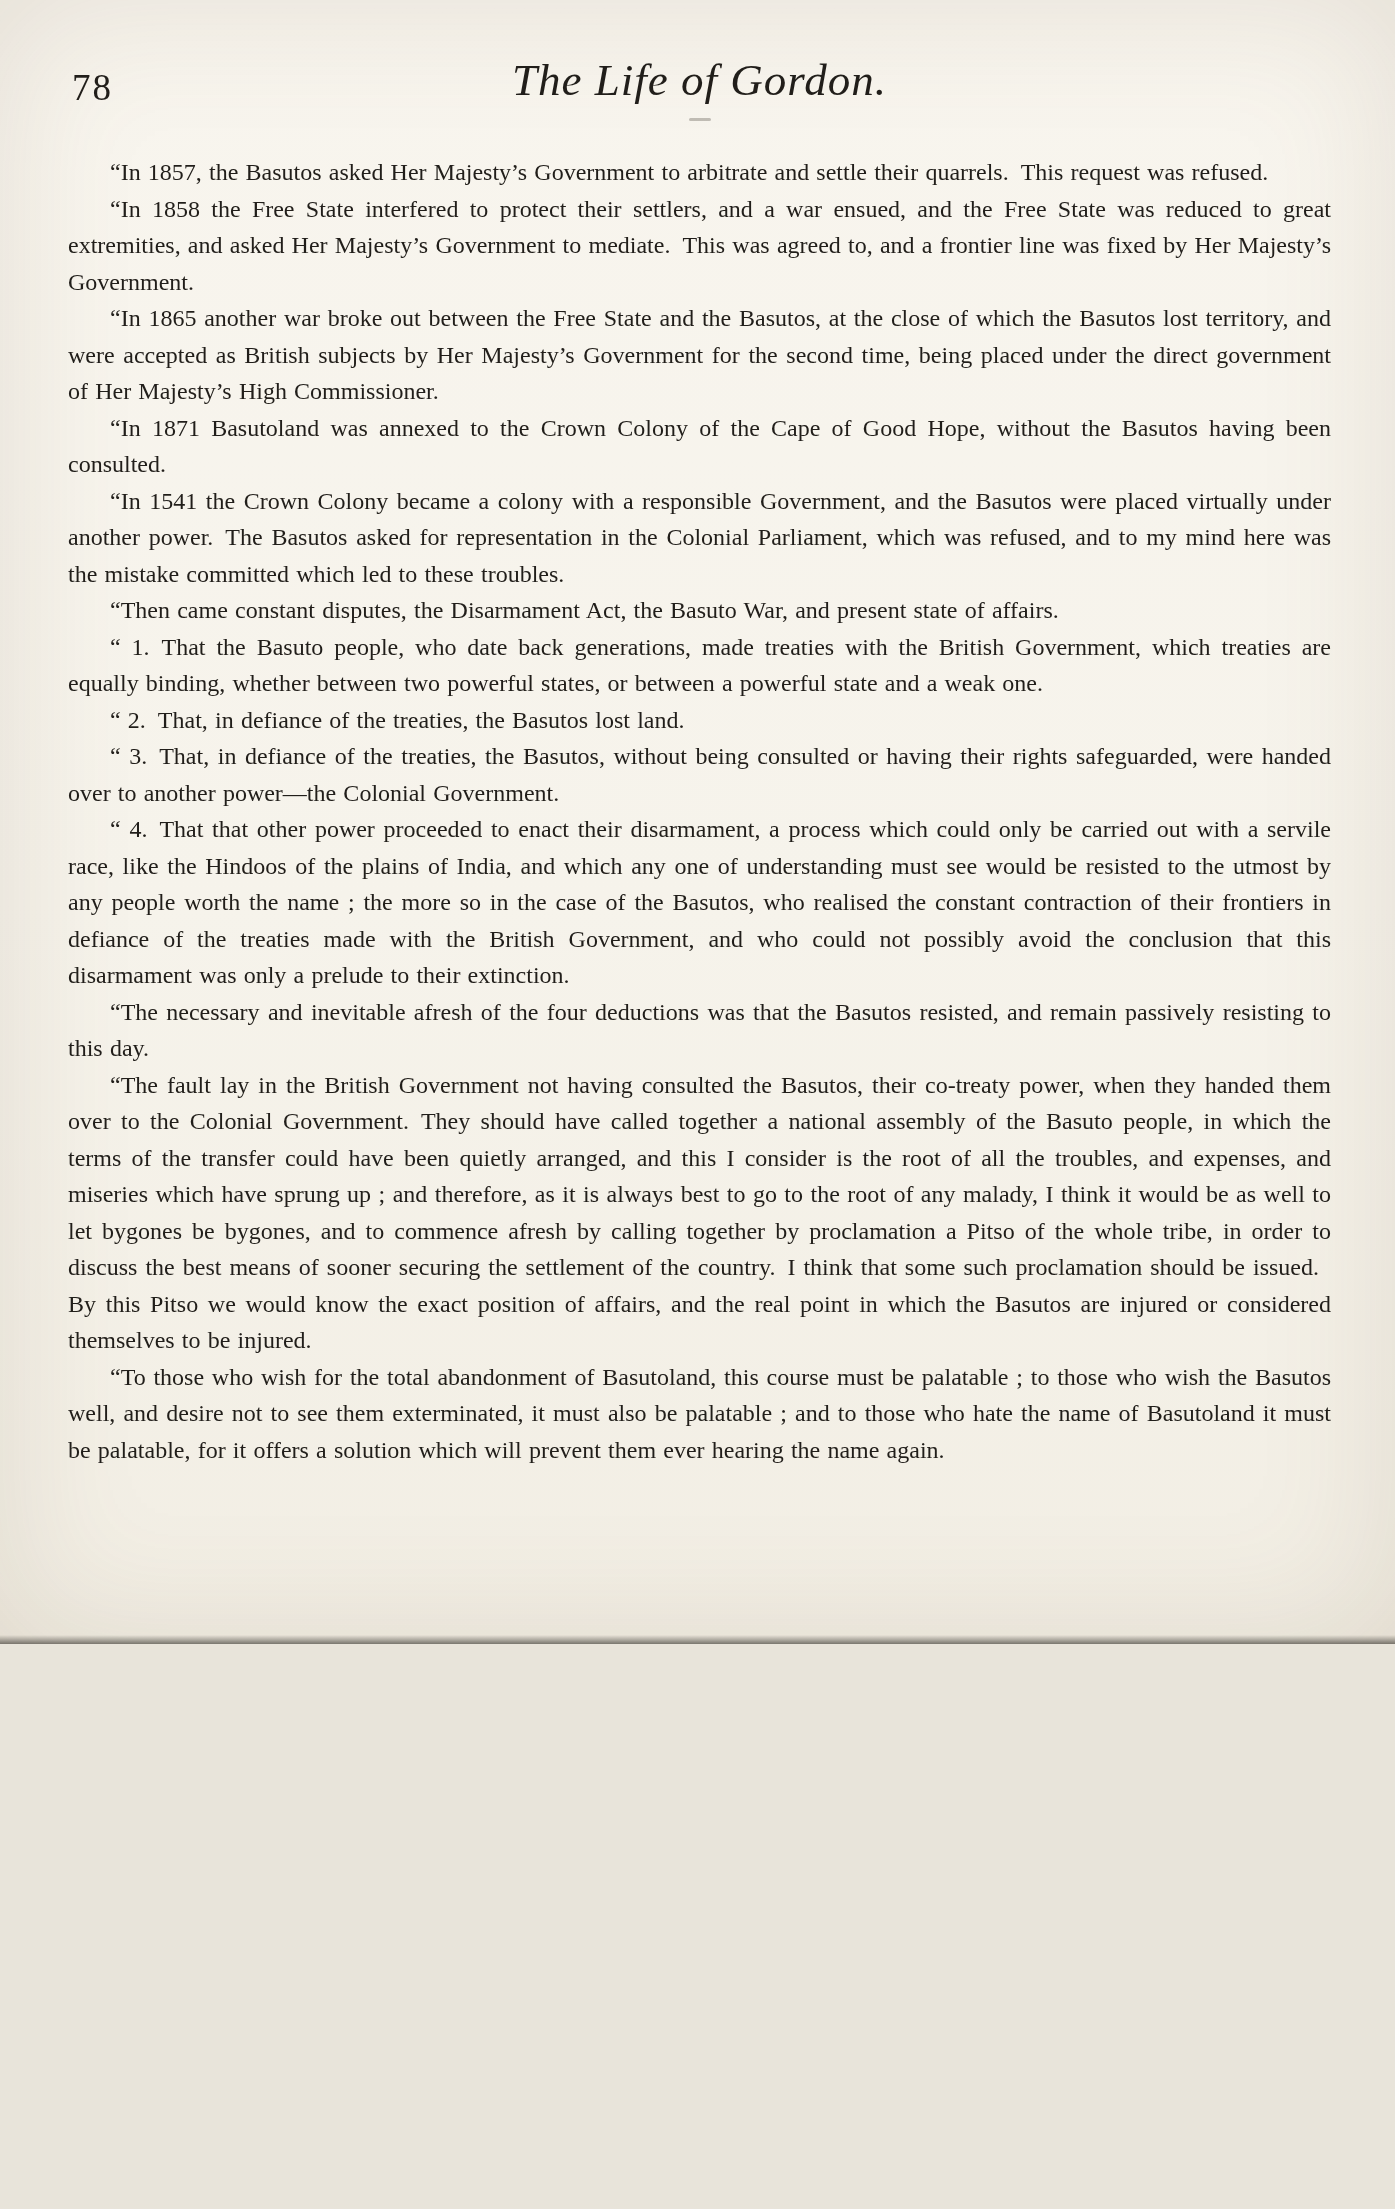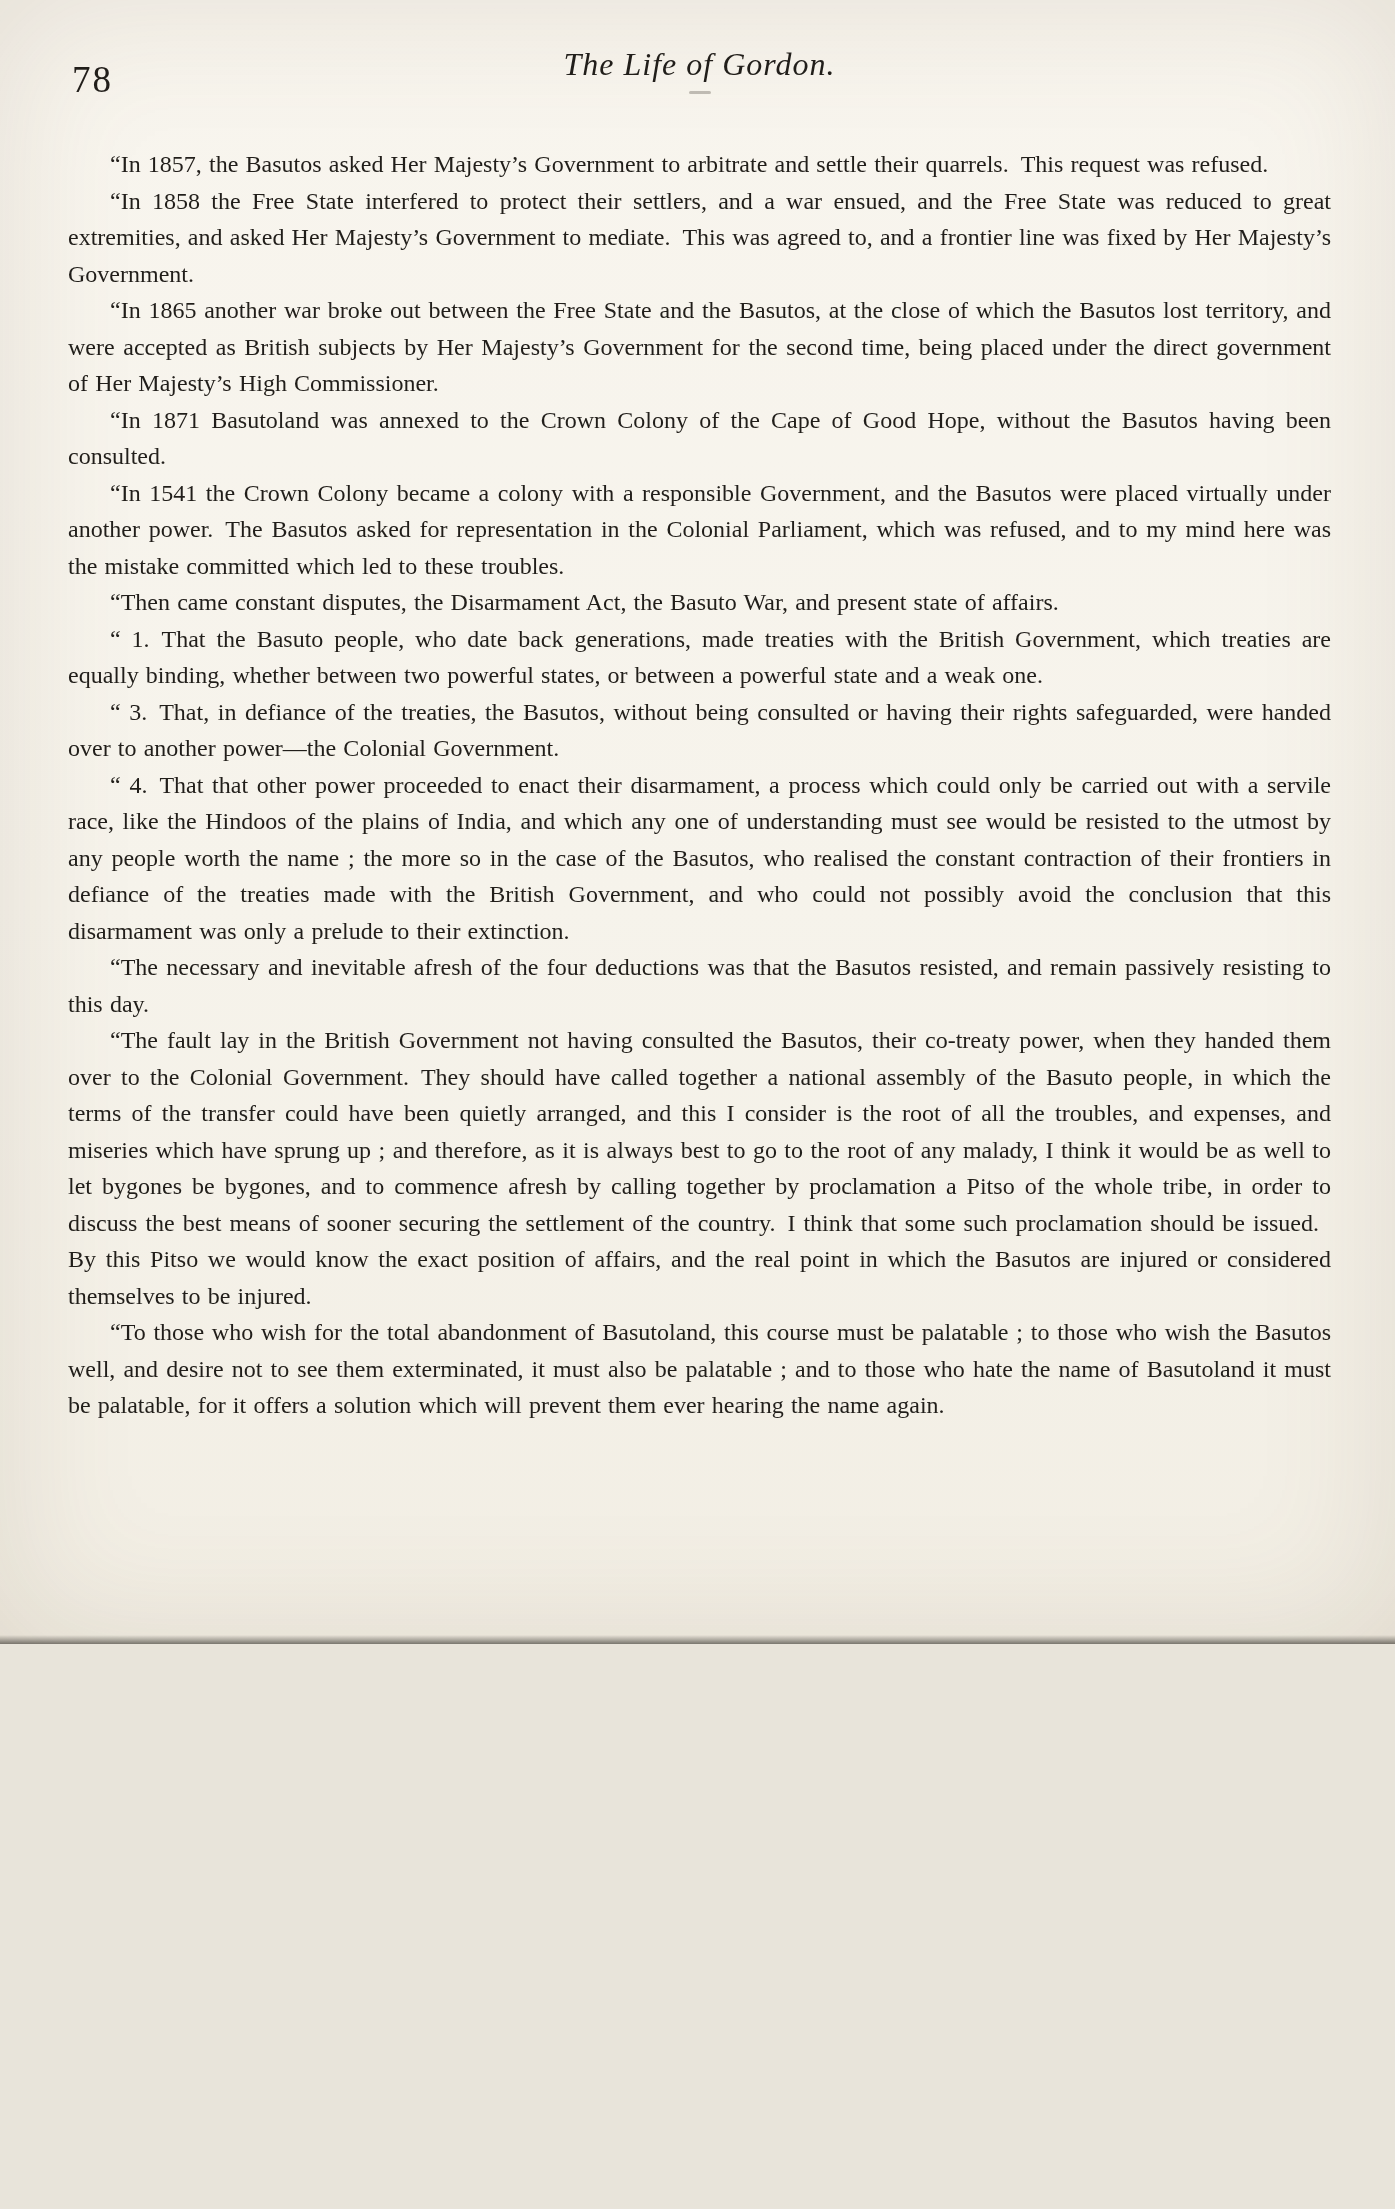--- a/index.html
+++ b/index.html
@@ -28,25 +28,25 @@
     height: 74px;
   }
   .page-number {
     position: absolute;
     left: 4px;
     top: 12px;
     font-size: 37px;
     letter-spacing: 2px;
   }
   .title {
-    margin: 4px;
+    margin: 12px;
     text-align: center;
     font-style: italic;
     font-weight: normal;
-    font-size: 32px;
+    font-size: 45px;
     letter-spacing: 1px;
   }
   .title-rule {
     width: 22px;
     height: 3px;
     margin: 8px auto 0 auto;
     background: #5a544a;
     opacity: 0.35;
     border-radius: 2px;
   }
@@ -85,20 +85,21 @@
   </header>
 
   <main class="text-block">
       <p class="para"><span>“In 1857, the Basutos asked Her Majesty’s Government to arbitrate and settle their quarrels. This request was refused.</span></p>
       <p class="para"><span>“In 1858 the Free State interfered to protect their settlers, and a war ensued, and the Free State was reduced to great extremities, and asked Her Majesty’s Government to mediate. This was agreed to, and a frontier line was fixed by Her Majesty’s Government.</span></p>
       <p class="para"><span>“In 1865 another war broke out between the Free State and the Basutos, at the close of which the Basutos lost territory, and were accepted as British subjects by Her Majesty’s Government for the second time, being placed under the direct government of Her Majesty’s High Commissioner.</span></p>
       <p class="para"><span>“In 1871 Basutoland was annexed to the </span><span class="italic">Crown</span><span> Colony of the Cape of Good Hope, without the Basutos having been consulted.</span></p>
       <p class="para"><span>“In 1541 the </span><span class="italic">Crown</span><span> Colony became a colony with a responsible Government, and the Basutos were placed virtually under another power. The Basutos asked for representation in the Colonial Parliament, which was refused, and to my mind here was the mistake committed which led to these troubles.</span></p>
       <p class="para"><span>“Then came constant disputes, the Disarmament Act, the Basuto War, and present state of affairs.</span></p>
       <p class="para"><span>“ 1. That the Basuto people, who date back generations, made treaties with the British Government, which treaties are equally binding, whether between two powerful states, or between a powerful state and a weak one.</span></p>
+      <p class="para"><span>“ 2. That, in defiance of the treaties, the Basutos lost land.</span></p>
       <p class="para"><span>“ 3. That, in defiance of the treaties, the Basutos, without being consulted or having their rights safeguarded, were handed over to another power—the Colonial Government.</span></p>
       <p class="para"><span>“ 4. That that other power proceeded to enact their disarmament, a process which could only be carried out with a servile race, like the Hindoos of the plains of India, and which any one of understanding must see would be resisted to the utmost by any people worth the name ; the more so in the case of the Basutos, who realised the constant contraction of their frontiers in defiance of the treaties made with the British Government, and who could not possibly avoid the conclusion that this disarmament was only a prelude to their extinction.</span></p>
       <p class="para"><span>“The necessary and inevitable afresh of the four deductions was that the Basutos resisted, and remain passively resisting to this day.</span></p>
       <p class="para"><span>“The fault lay in the British Government not having consulted the Basutos, their co-treaty power, when they handed them over to the Colonial Government. They should have called together a national assembly of the Basuto people, in which the terms of the transfer could have been quietly arranged, and this I consider is the root of all the troubles, and expenses, and miseries which have sprung up ; and therefore, as it is always best to go to the root of any malady, I think it would be as well to let bygones be bygones, and to commence afresh by calling together by proclamation a Pitso of the whole tribe, in order to discuss the best means of sooner securing the settlement of the country. I think that some such proclamation should be issued. By this Pitso we would know the exact position of affairs, and the real point in which the Basutos are injured or considered themselves to be injured.</span></p>
       <p class="para"><span>“To those who wish for the total abandonment of Basutoland, this course must be palatable ; to those who wish the Basutos well, and desire not to see them exterminated, it must also be palatable ; and to those who hate the name of Basutoland it must be palatable, for it offers a solution which will prevent them ever hearing the name again.</span></p>
     </main>
 
   <div class="scan-bottom-edge"></div>
 </div>
 

